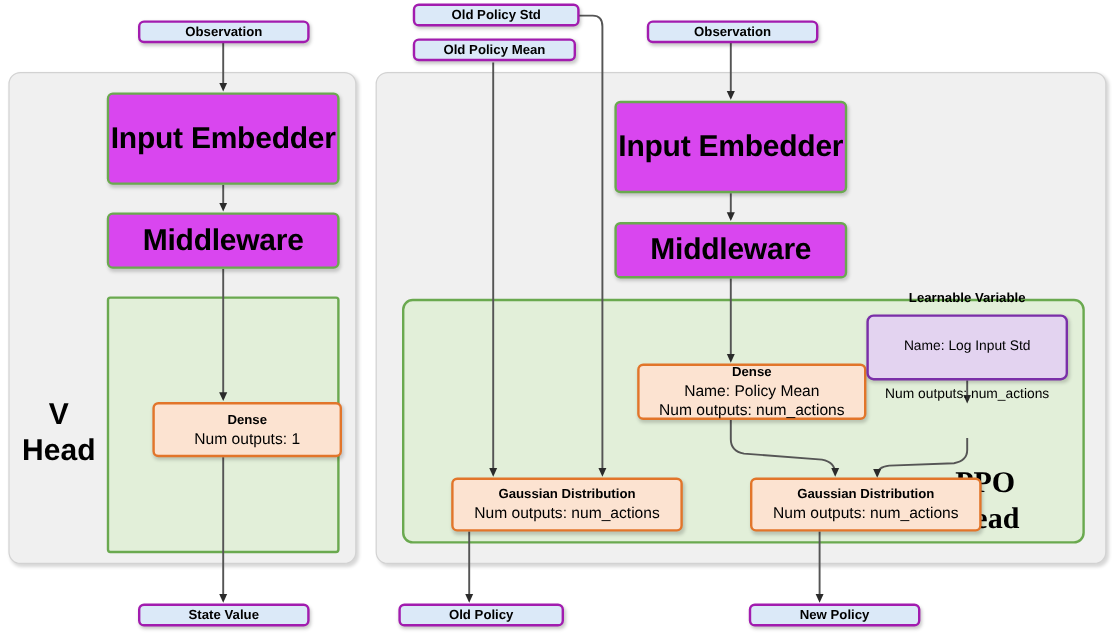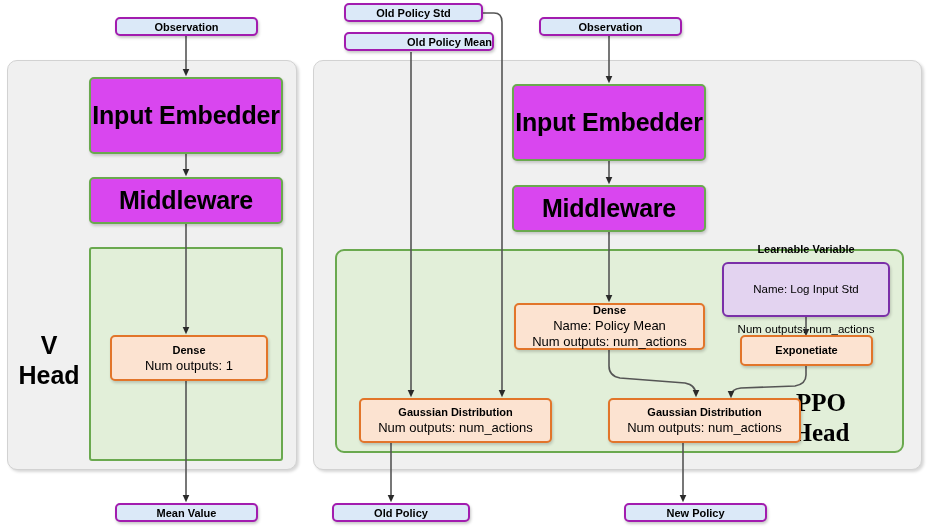--- a/index.html
+++ b/index.html
@@ -20,21 +20,21 @@
          border:2px solid #6aa94f;border-radius:9px;}
   .group.sharp{border-radius:3px;}
 
   
   .green{background:#d946ef;border:2px solid #6aa94f;border-radius:5px;
          box-shadow:1px 2px 3px rgba(0,0,0,.18);}
   .green .t{font-size:25px;font-weight:bold;color:#000;letter-spacing:-.2px;}
 
   
   .orange{background:#fce3d1;border:2px solid #e2752a;border-radius:5px;
-          box-shadow:1px 2px 3px rgba(0,0,0,.18);}
+          box-shadow:1px 2px 3px rgba(0,0,0,.18);margin-left:17px;}
   .orange .t1{font-size:11px;font-weight:bold;color:#000;line-height:15px;}
   .orange .t2{font-size:13px;color:#000;line-height:16px;}
 
   
   .purple{background:#e3d3f0;border:2px solid #7a2fa8;border-radius:6px;
           box-shadow:1px 2px 3px rgba(0,0,0,.18);gap:24px;}
   .purple .t1{font-size:11px;font-weight:bold;color:#000;line-height:15px;}
   .purple .t2{font-size:11.5px;color:#000;line-height:16px;}
 
   
@@ -93,21 +93,21 @@
   </svg>
 
   <div class="node blue" style="left:115px;top:17px;width:143px;height:19px;">
     <span class="t">Observation</span>
   </div>
 
   <div class="node blue" style="left:344px;top:3px;width:139px;height:19px;">
     <span class="t">Old Policy Std</span>
   </div>
 
-  <div class="node blue" style="left:344px;top:32px;width:150px;height:19px;align-items:flex-end;">
+  <div class="node blue" style="left:344px;top:32px;width:136px;height:19px;">
     <span class="t">Old Policy Mean</span>
   </div>
 
   <div class="node blue" style="left:539px;top:17px;width:143px;height:19px;">
     <span class="t">Observation</span>
   </div>
 
   <div class="headlabel" style="left:14px;top:330px;width:70px;">
     <div>V</div>
     <div>Head</div>
@@ -144,36 +144,33 @@
     <span class="t2">Name: Policy Mean</span>
     <span class="t2">Num outputs: num_actions</span>
   </div>
 
   <div class="node purple" style="left:722px;top:262px;width:168px;height:55px;">
     <span class="t1">Learnable Variable</span>
     <span class="t2">Name: Log Input Std</span>
     <span class="t2">Num outputs: num_actions</span>
   </div>
 
-  <div class="node orange" style="left:740px;top:335px;width:133px;height:31px;">
-    <span class="t1">Exponetiate</span>
-  </div>
 
   <div class="node orange" style="left:359px;top:398px;width:193px;height:45px;">
     <span class="t1">Gaussian Distribution</span>
     <span class="t2">Num outputs: num_actions</span>
   </div>
 
   <div class="node orange" style="left:608px;top:398px;width:193px;height:45px;">
     <span class="t1">Gaussian Distribution</span>
     <span class="t2">Num outputs: num_actions</span>
   </div>
 
   <div class="node blue" style="left:115px;top:503px;width:143px;height:19px;">
-    <span class="t">Mean Value</span>
+    <span class="t">State Value</span>
   </div>
 
   <div class="node blue" style="left:332px;top:503px;width:138px;height:19px;">
     <span class="t">Old Policy</span>
   </div>
 
   <div class="node blue" style="left:624px;top:503px;width:143px;height:19px;">
     <span class="t">New Policy</span>
   </div>
 

